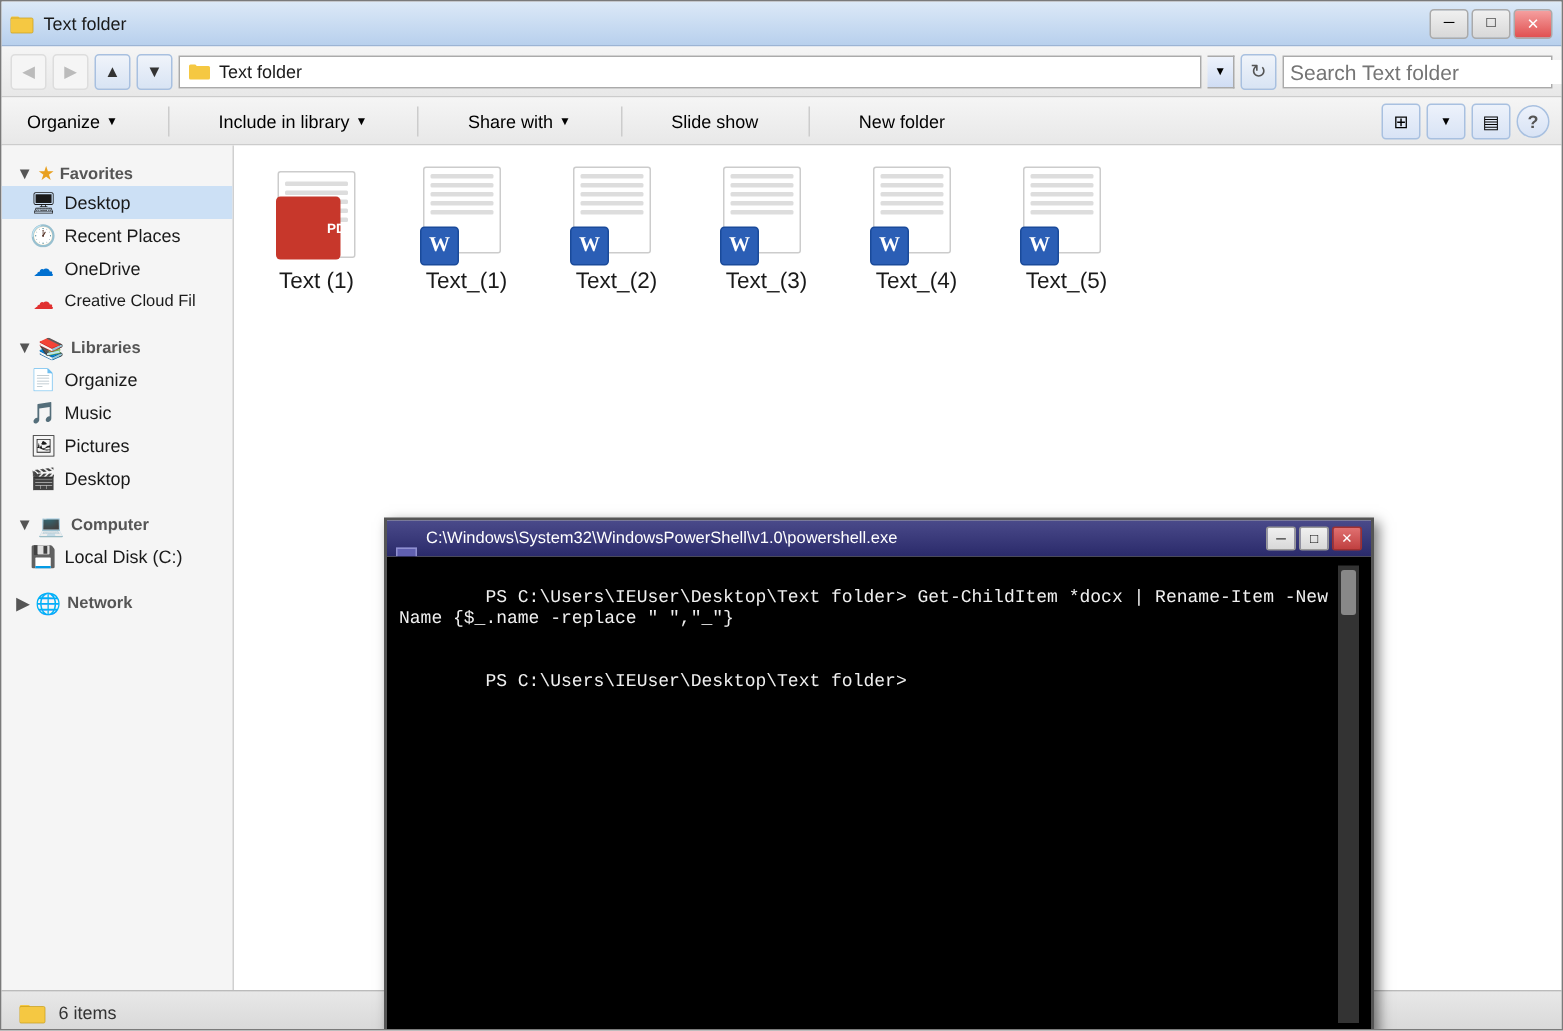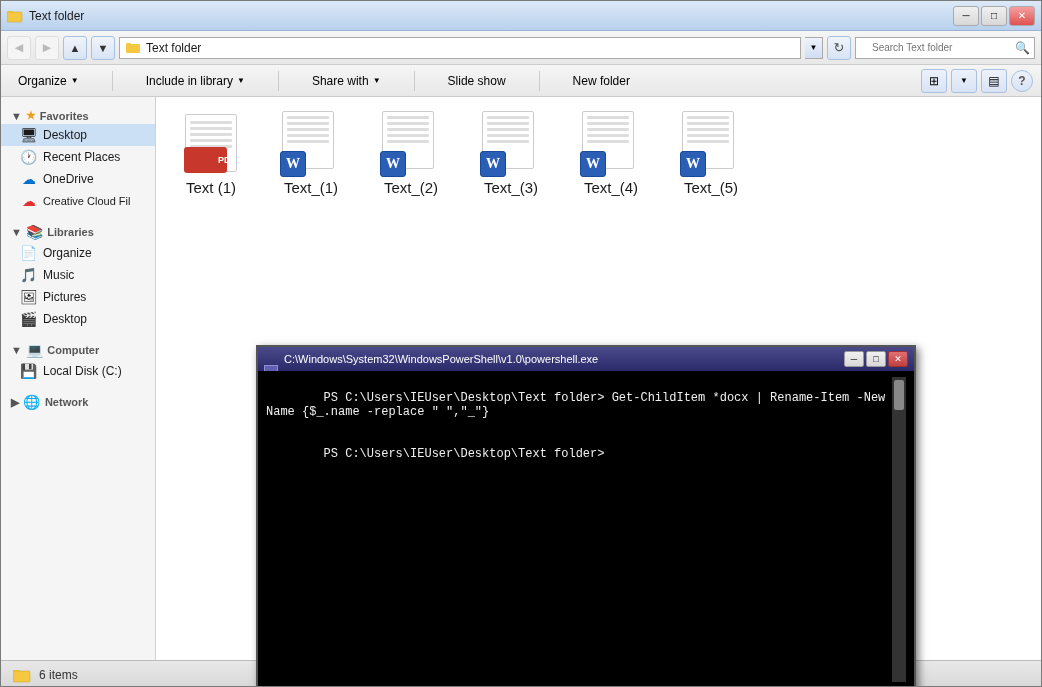--- a/index.html
+++ b/index.html
@@ -115,23 +115,22 @@
       display: flex;
       align-items: center;
       background: white;
       padding: 0 4px;
       gap: 4px;
     }
     .search-input {
       flex: 1;
       border: none;
       outline: none;
-      font-size: 10px;
+      font-size: 14px;
       color: #888;
-      margin-left: 12px;
     }
     .search-icon-btn {
       color: #555;
       font-size: 12px;
       cursor: pointer;
     }
 
     
     .toolbar {
       background: linear-gradient(to bottom, #f5f5f5, #e8e8e8);
@@ -313,21 +312,21 @@
       background: white;
       border: 1px solid #ccc;
       border-radius: 2px;
       position: relative;
       display: flex;
       align-items: center;
       justify-content: center;
     }
     .pdf-badge {
       width: 26px;
-      height: 26px;
+      height: 42px;
       background: #c7372b;
       border-radius: 3px;
       position: absolute;
       bottom: -2px;
       left: -2px;
       display: flex;
       align-items: center;
       justify-content: center;
       color: white;
       font-weight: bold;

